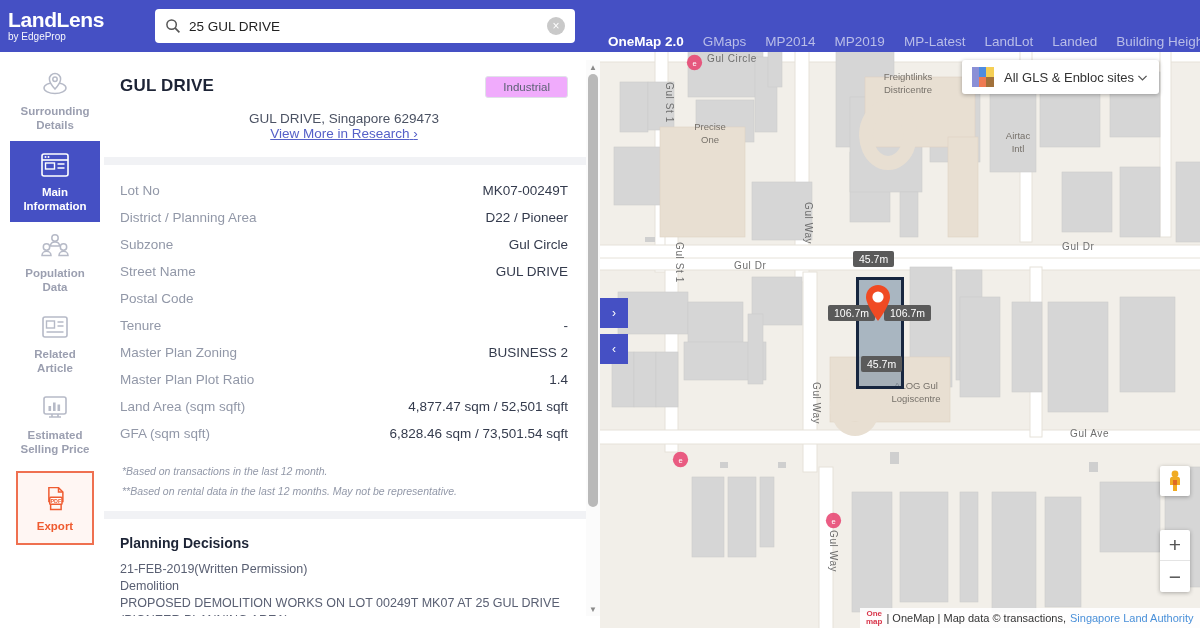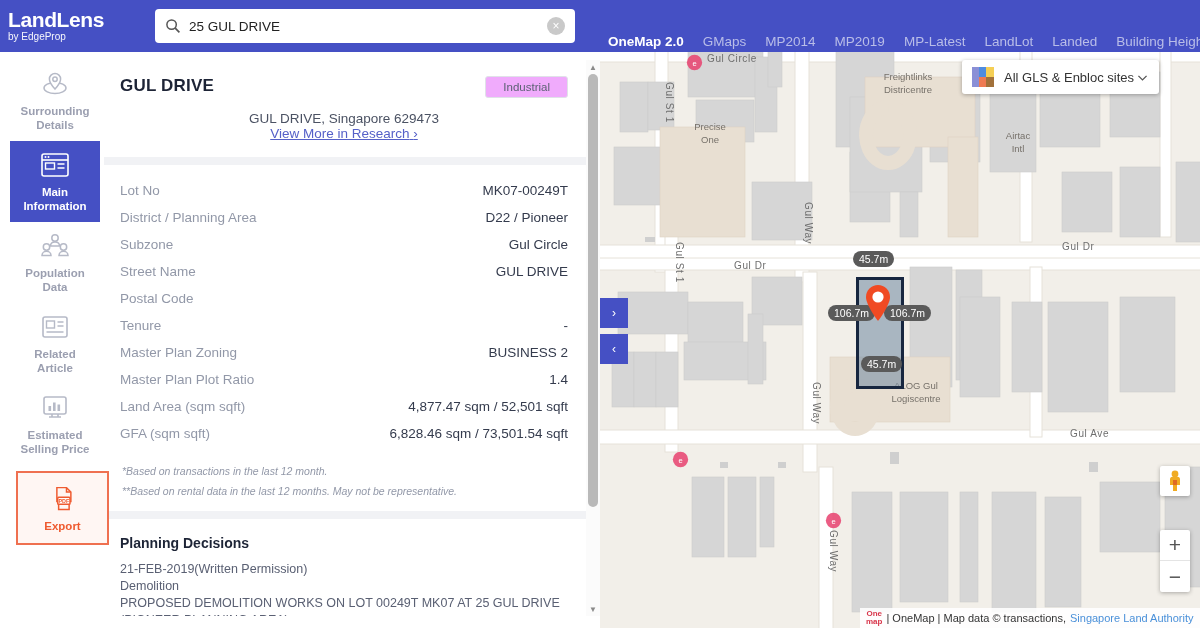--- a/index.html
+++ b/index.html
@@ -53,21 +53,21 @@
     position: absolute; left: 362px; top: 8px; width: 197px; height: 34px;
     background: #fff; border-radius: 3px; box-shadow: 0 1px 4px rgba(0,0,0,.3);
     display: flex; align-items: center; padding: 0 10px; cursor: pointer; z-index: 12;
   }
   .gls-ic { width: 22px; height: 20px; flex: none; margin-right: 10px; }
   .gls-label { flex: 1; font-size: 13px; color: #333; }
   .chev { width: 13px; height: 13px; flex: none; }
 
   .dimlabel {
     position: absolute; background: #5a5a5a; color: #fff; font-size: 10.5px;
-    padding: 2px 6px; border-radius: 8px; white-space: nowrap; z-index: 11;
+    padding: 2px 6px; border-radius: 2px; white-space: nowrap; z-index: 11;
   }
 
   .parcel {
     position: absolute; border: 3px solid #17263f; background: rgba(110,135,160,.55); z-index: 9;
   }
   .pin { position: absolute; width: 28px; height: 38px; z-index: 13; }
 
   .poi { position: absolute; width: 17px; height: 17px; z-index: 10; }
 
   .streetview-btn {
@@ -107,21 +107,21 @@
     z-index: 30; padding-bottom: 6px;
   }
   .rail-item {
     width: 90px; padding: 10px 4px 9px; text-align: center; cursor: pointer;
     color: #9b9fb0; font-size: 11.5px; line-height: 14px; font-weight: bold;
   }
   .rail-item.active { background: #4550c4; color: #fff; }
   .rail-item .ric { display: block; margin: 0 auto 6px; width: 32px; height: 28px; }
   .rail-item.export {
     border: 2px solid #ef7050; background: #fff6f3; color: #ef5b30;
-    margin: 6px 6px 0; width: 93px; padding: 12px 4px 10px;
+    margin: 6px 6px 0; width: 78px; padding: 12px 4px 10px;
   }
 
   
   .panel {
     position: absolute; left: 104px; top: 60px; width: 496px; height: 556px;
     background: #fff; z-index: 20; overflow: hidden;
   }
   .pscroll { position: absolute; inset: 0 14px 0 0; overflow: hidden; }
 
   .card { border-bottom: 8px solid #f1f2f5; }

